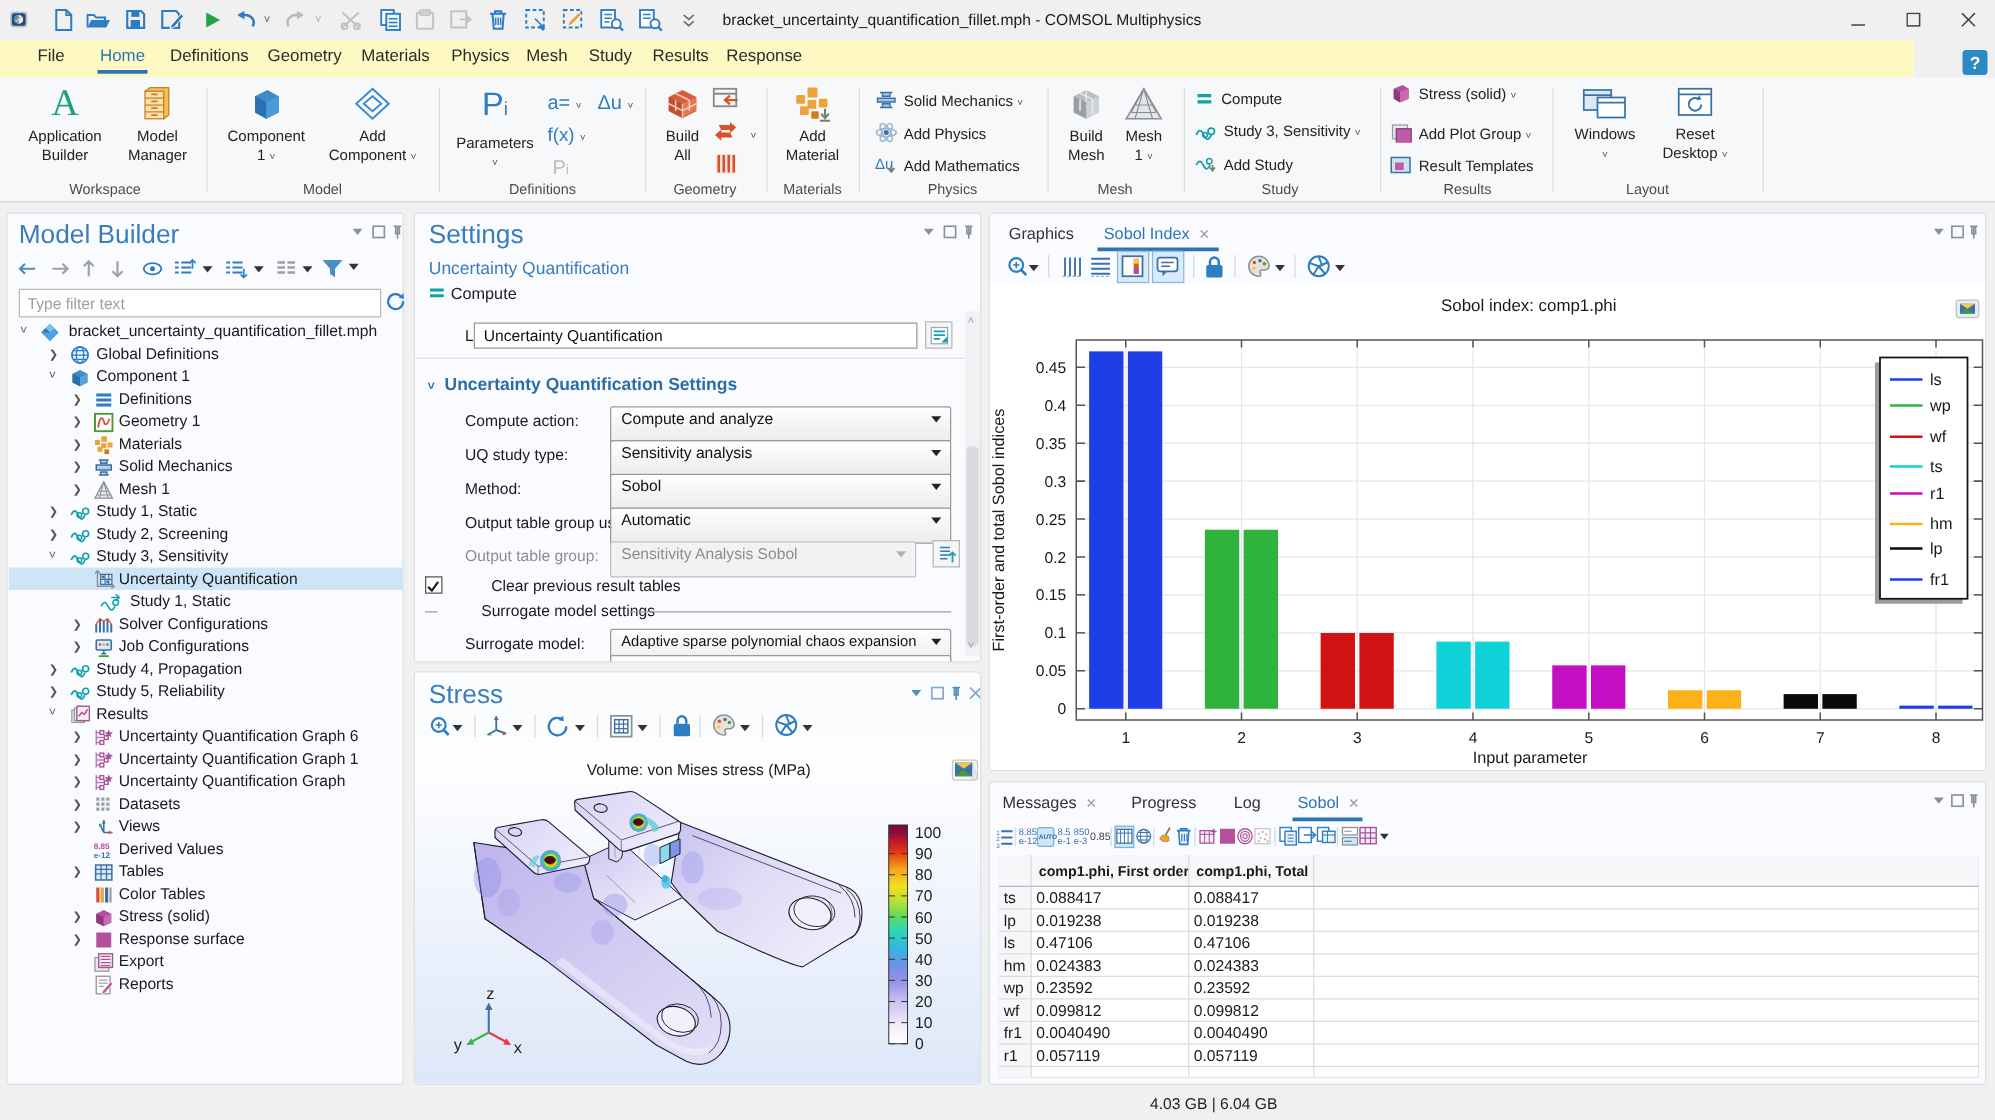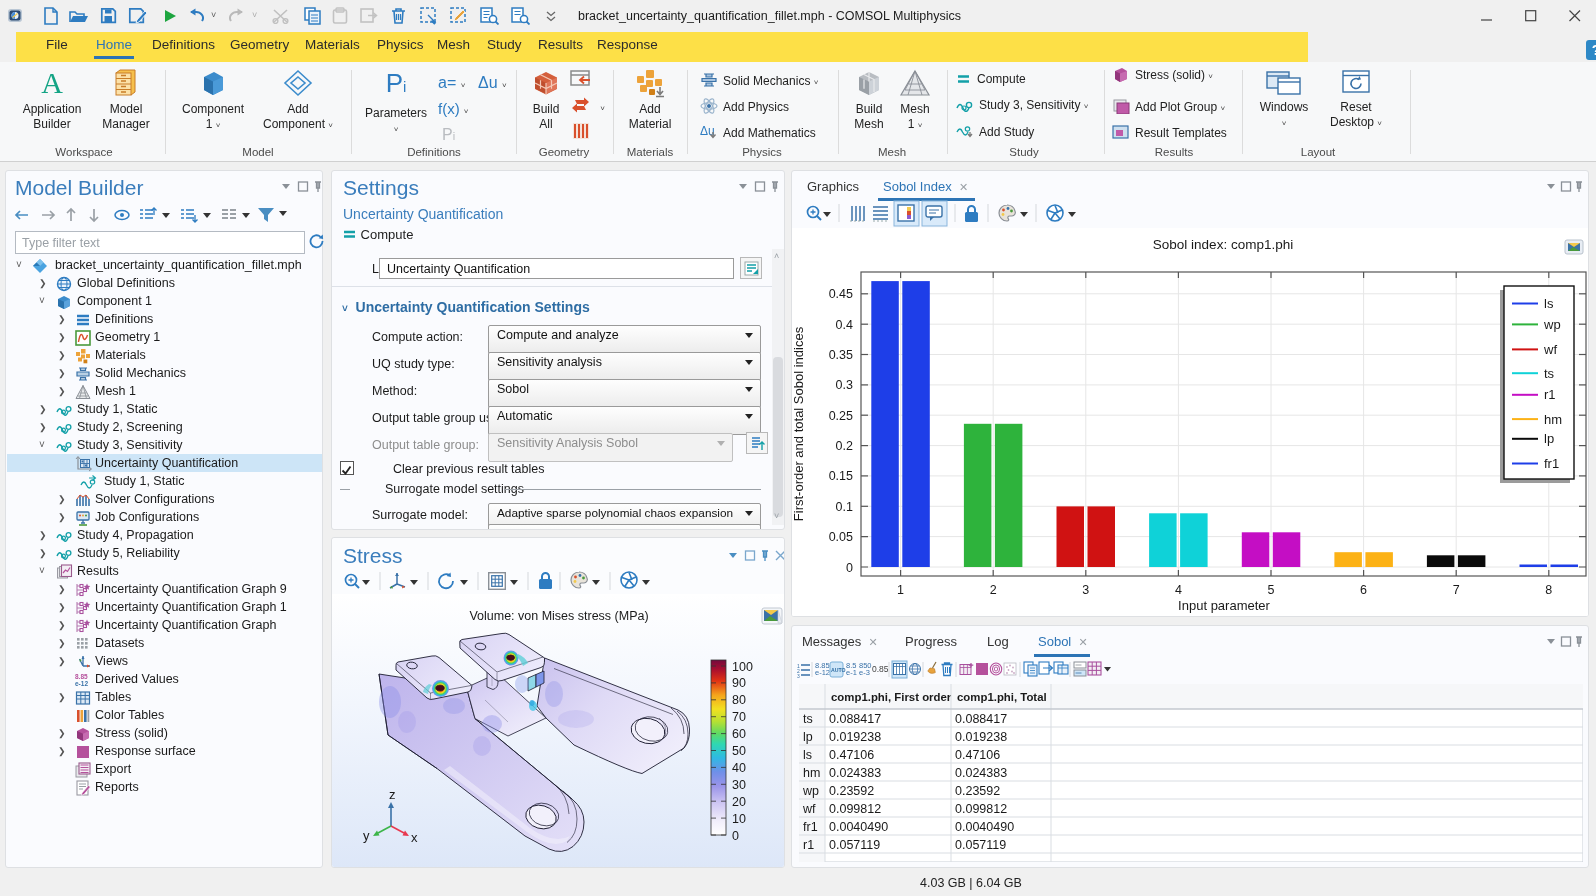--- a/index.html
+++ b/index.html
@@ -4,21 +4,21 @@
 <style>
 * { margin:0; padding:0; box-sizing:border-box; }
 html,body { width:1596px; height:896px; overflow:hidden; font-family:"Liberation Sans", sans-serif; background:#f0f0f0; }
 .abs { position:absolute; }
 #app { position:relative; width:1596px; height:896px; background:#f0f0f0; }
 
 #titlebar { position:absolute; left:0; top:0; width:1596px; height:32px; background:#f0f0f0; }
 #titlebar .ttl { position:absolute; top:9px; left:578px; font-size:12.5px; color:#1b1b1b; }
 .winbtn { position:absolute; top:0; width:44px; height:32px; color:#444; font-size:13px; text-align:center; line-height:32px; }
 
-#menubar { position:absolute; left:0; top:32px; width:1292px; height:30px; background:#fde047;margin-left:16px; }
+#menubar { position:absolute; left:0; top:32px; width:1531px; height:30px; background:#fef9c3; }
 .mtab { position:absolute; top:5px; font-size:13.5px; color:#2b2b2b; }
 .mtab.sel { color:#2d74b5; }
 .mtab.sel:after { content:""; position:absolute; left:-2px; right:-2px; bottom:-7px; height:3px; background:#2d74b5; }
 
 #ribbon { position:absolute; left:0; top:62px; width:1596px; height:100px; background:#f7f8f9; border-bottom:1px solid #d0d0d0; }
 .rsep { position:absolute; top:8px; height:84px; width:1px; background:#dcdcdc; }
 .rlabel { position:absolute; top:84px; font-size:11.5px; color:#4b4b4b; text-align:center; width:120px; transform:translateX(-50%); }
 .rbig { position:absolute; top:6px; text-align:center; font-size:12px; color:#222; line-height:15px; }
 .rbig .ric { display:block; margin:0 auto 4px auto; }
 .rrow { position:absolute; font-size:12px; color:#222; white-space:nowrap; }
@@ -515,21 +515,21 @@
           </div>
 <div class="trow" style="top:324px">
             <span class="chev" style="left:51px">❯</span>
             <span class="tic" style="left:68px"><svg width="17" height="16">
                 <path d="M2 2 v12 M2 4 h4 M2 8 h7 M2 12 h4" stroke="#b57bb0" stroke-width="1.1" fill="none"></path>
                 <rect x="5" y="2.5" width="3" height="3" fill="#fff" stroke="#a8509e" stroke-width="1.1"></rect>
                 <rect x="8.5" y="6.5" width="3" height="3" fill="#fff" stroke="#a8509e" stroke-width="1.1"></rect>
                 <rect x="5" y="10.5" width="3" height="3" fill="#fff" stroke="#a8509e" stroke-width="1.1"></rect>
                 <path d="M12 1.5 l1 2.2 2.3 0.2 -1.7 1.6 0.5 2.3 -2.1 -1.2 -2 1.2 0.4 -2.3 -1.7 -1.6 2.3 -0.2z" fill="#a8509e"></path>
               </svg></span>
-            <span class="txt" style="left:88px">Uncertainty Quantification Graph 9</span>
+            <span class="txt" style="left:88px">Uncertainty Quantification Graph 6</span>
           </div>
 <div class="trow" style="top:342px">
             <span class="chev" style="left:51px">❯</span>
             <span class="tic" style="left:68px"><svg width="17" height="16">
                 <path d="M2 2 v12 M2 4 h4 M2 8 h7 M2 12 h4" stroke="#b57bb0" stroke-width="1.1" fill="none"></path>
                 <rect x="5" y="2.5" width="3" height="3" fill="#fff" stroke="#a8509e" stroke-width="1.1"></rect>
                 <rect x="8.5" y="6.5" width="3" height="3" fill="#fff" stroke="#a8509e" stroke-width="1.1"></rect>
                 <rect x="5" y="10.5" width="3" height="3" fill="#fff" stroke="#a8509e" stroke-width="1.1"></rect>
                 <path d="M12 1.5 l1 2.2 2.3 0.2 -1.7 1.6 0.5 2.3 -2.1 -1.2 -2 1.2 0.4 -2.3 -1.7 -1.6 2.3 -0.2z" fill="#a8509e"></path>
               </svg></span>

